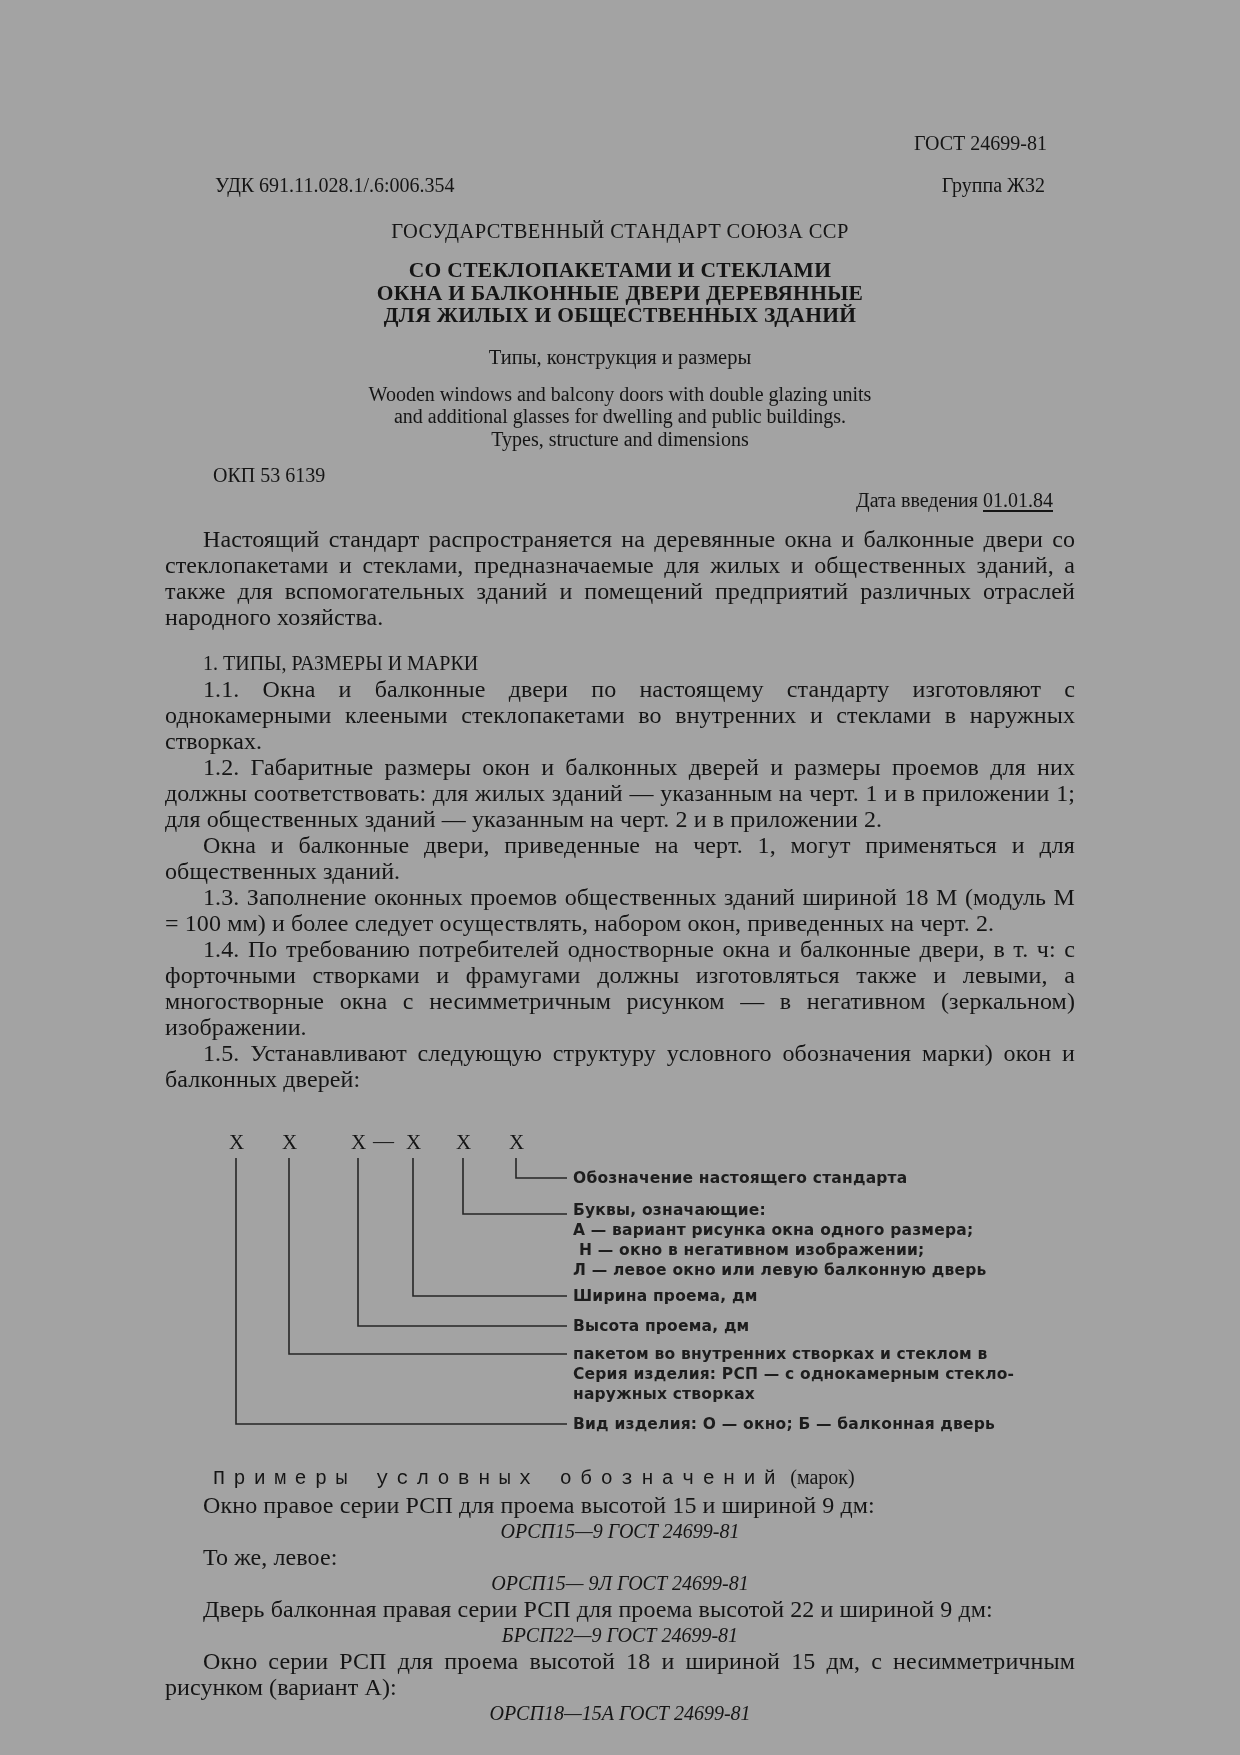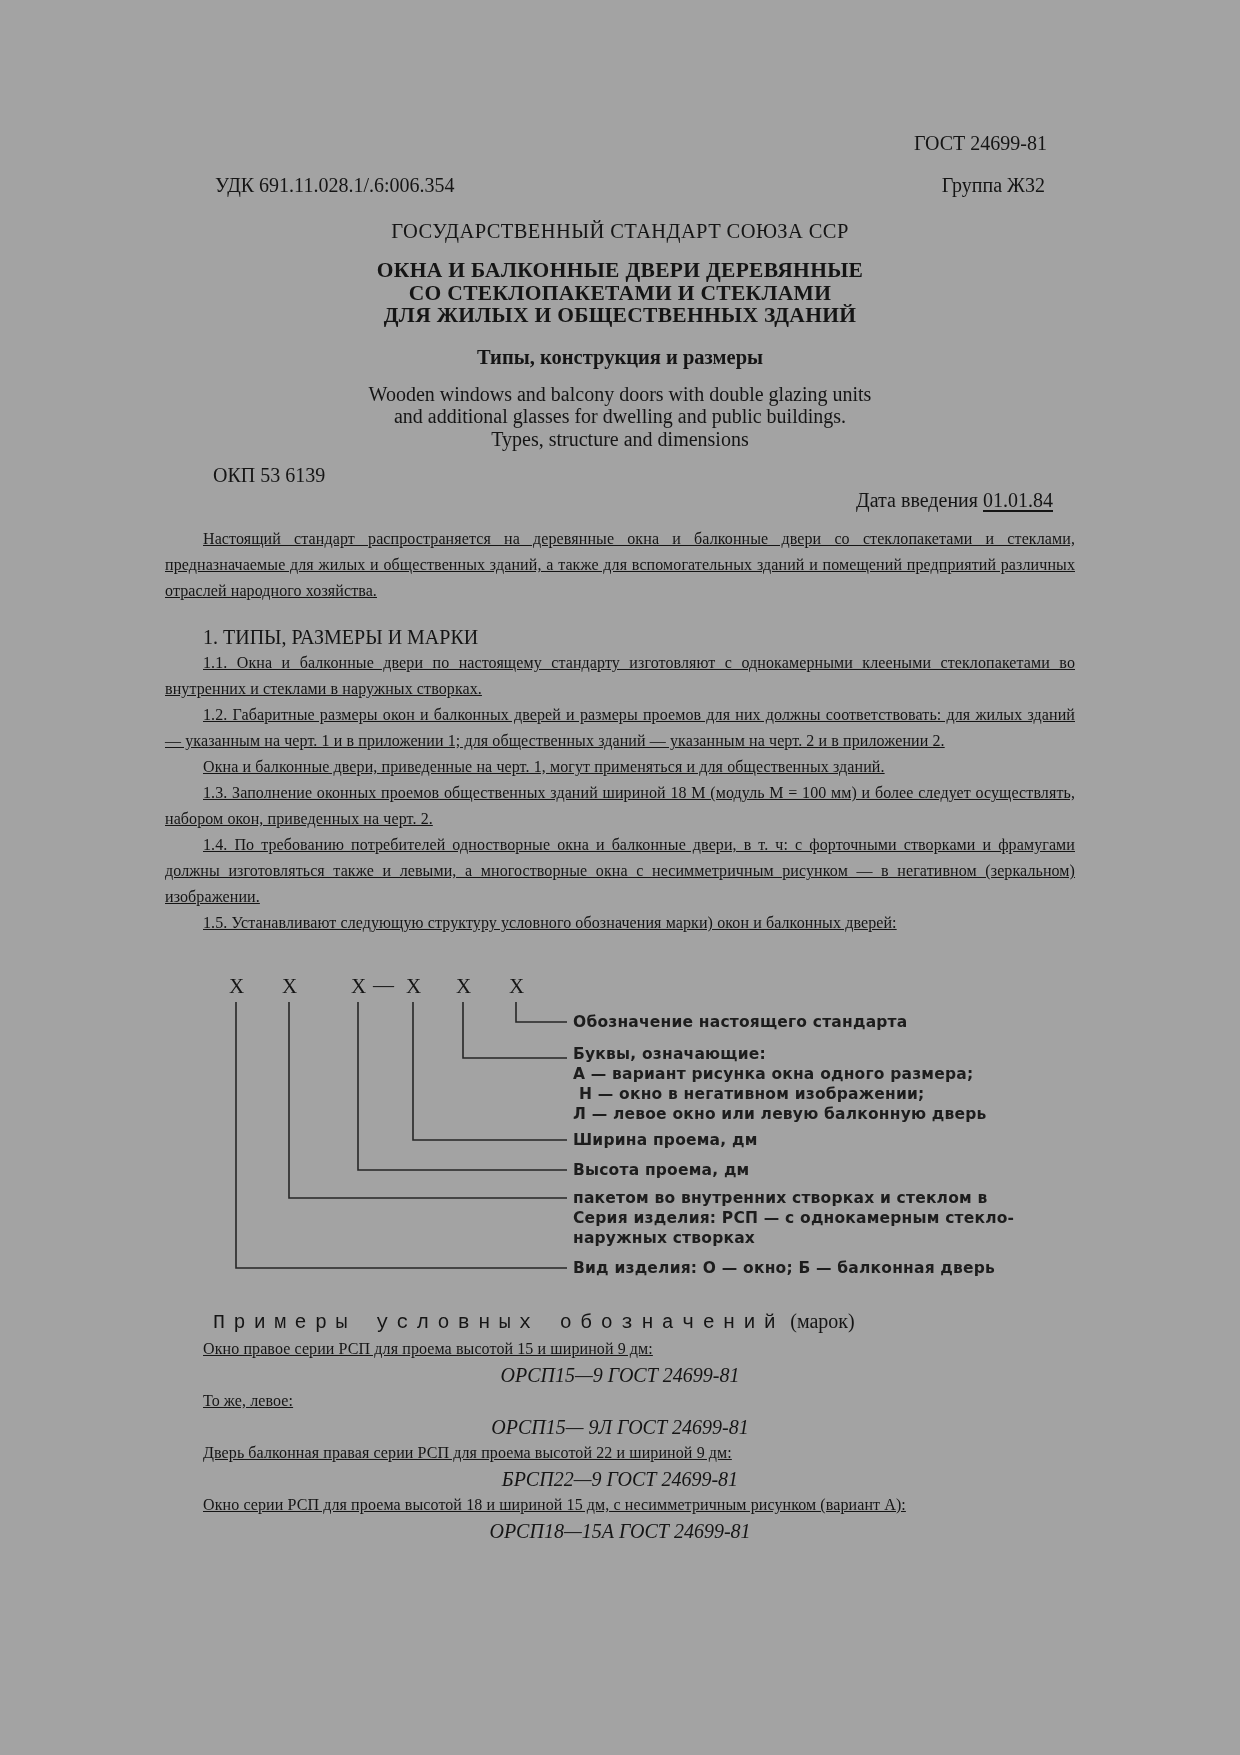--- a/index.html
+++ b/index.html
@@ -12,29 +12,29 @@
     color:#151515;
     overflow:hidden;
   }
   .inner{position:absolute;left:165px;top:0;width:910px;}
 
   .docnum{margin-top:132px;text-align:right;padding-right:28px;font-size:20px;}
   .udkrow{margin-top:19px;display:flex;justify-content:space-between;
           padding:0 30px 0 50px;font-size:20px;}
   .orgtitle{margin-top:23px;text-align:center;font-size:20.5px;letter-spacing:0.4px;}
   .title{margin-top:16px;text-align:center;font-weight:bold;font-size:21.5px;line-height:22.5px;letter-spacing:0.3px;}
-  .subtitle{margin-top:19px;text-align:center;font-weight:bold;font-size:20.5px;}
+  .subtitle{margin-top:19px;text-align:center;font-weight:normal;font-size:20.5px;}
   .en{margin-top:14px;text-align:center;font-size:20px;line-height:22.5px;}
   .okp{margin-top:14px;padding-left:48px;font-size:20px;}
   .daterow{margin-top:2px;text-align:right;padding-right:22px;font-size:20px;}
   .daterow .date{text-decoration:underline;text-underline-offset:3px;}
 
   .bodytext{margin-top:14px;}
-  p.bp{margin:0;font-size:16px;line-height:26px;text-align:justify;
-       text-indent:38px;letter-spacing:0.1px;text-decoration:underline;}
+  p.bp{margin:0;font-size:24px;line-height:26px;text-align:justify;
+       text-indent:38px;letter-spacing:0.1px;}
   .heading{margin:20px 0 0 0;font-size:20px;line-height:26px;text-indent:38px;font-weight:normal;}
 
   
   .diagram{position:relative;margin-top:36px;width:910px;height:310px;}
   .diagram svg{position:absolute;left:0;top:0;}
   .dx{position:absolute;top:4px;font-size:21px;line-height:21px;}
   .dx.dash{top:3px;}
   .dlabel{position:absolute;left:408px;
           font-family:"DejaVu Sans", sans-serif;font-weight:700;
           font-size:15.5px;line-height:20px;white-space:nowrap;
@@ -57,22 +57,22 @@
     <div class="docnum">ГОСТ 24699-81</div>
 
     <div class="udkrow">
       <span>УДК 691.11.028.1/.6:006.354</span>
       <span>Группа Ж32</span>
     </div>
 
     <div class="orgtitle">ГОСУДАРСТВЕННЫЙ СТАНДАРТ СОЮЗА ССР</div>
 
     <div class="title">
+      <div>СО СТЕКЛОПАКЕТАМИ И СТЕКЛАМИ</div>
       <div>ОКНА И БАЛКОННЫЕ ДВЕРИ ДЕРЕВЯННЫЕ</div>
-      <div>СО СТЕКЛОПАКЕТАМИ И СТЕКЛАМИ</div>
       <div>ДЛЯ ЖИЛЫХ И ОБЩЕСТВЕННЫХ ЗДАНИЙ</div>
     </div>
 
     <div class="subtitle">Типы, конструкция и размеры</div>
 
     <div class="en">
       <div>Wooden windows and balcony doors with double glazing units</div>
       <div>and additional glasses for dwelling and public buildings.</div>
       <div>Types, structure and dimensions</div>
     </div>

